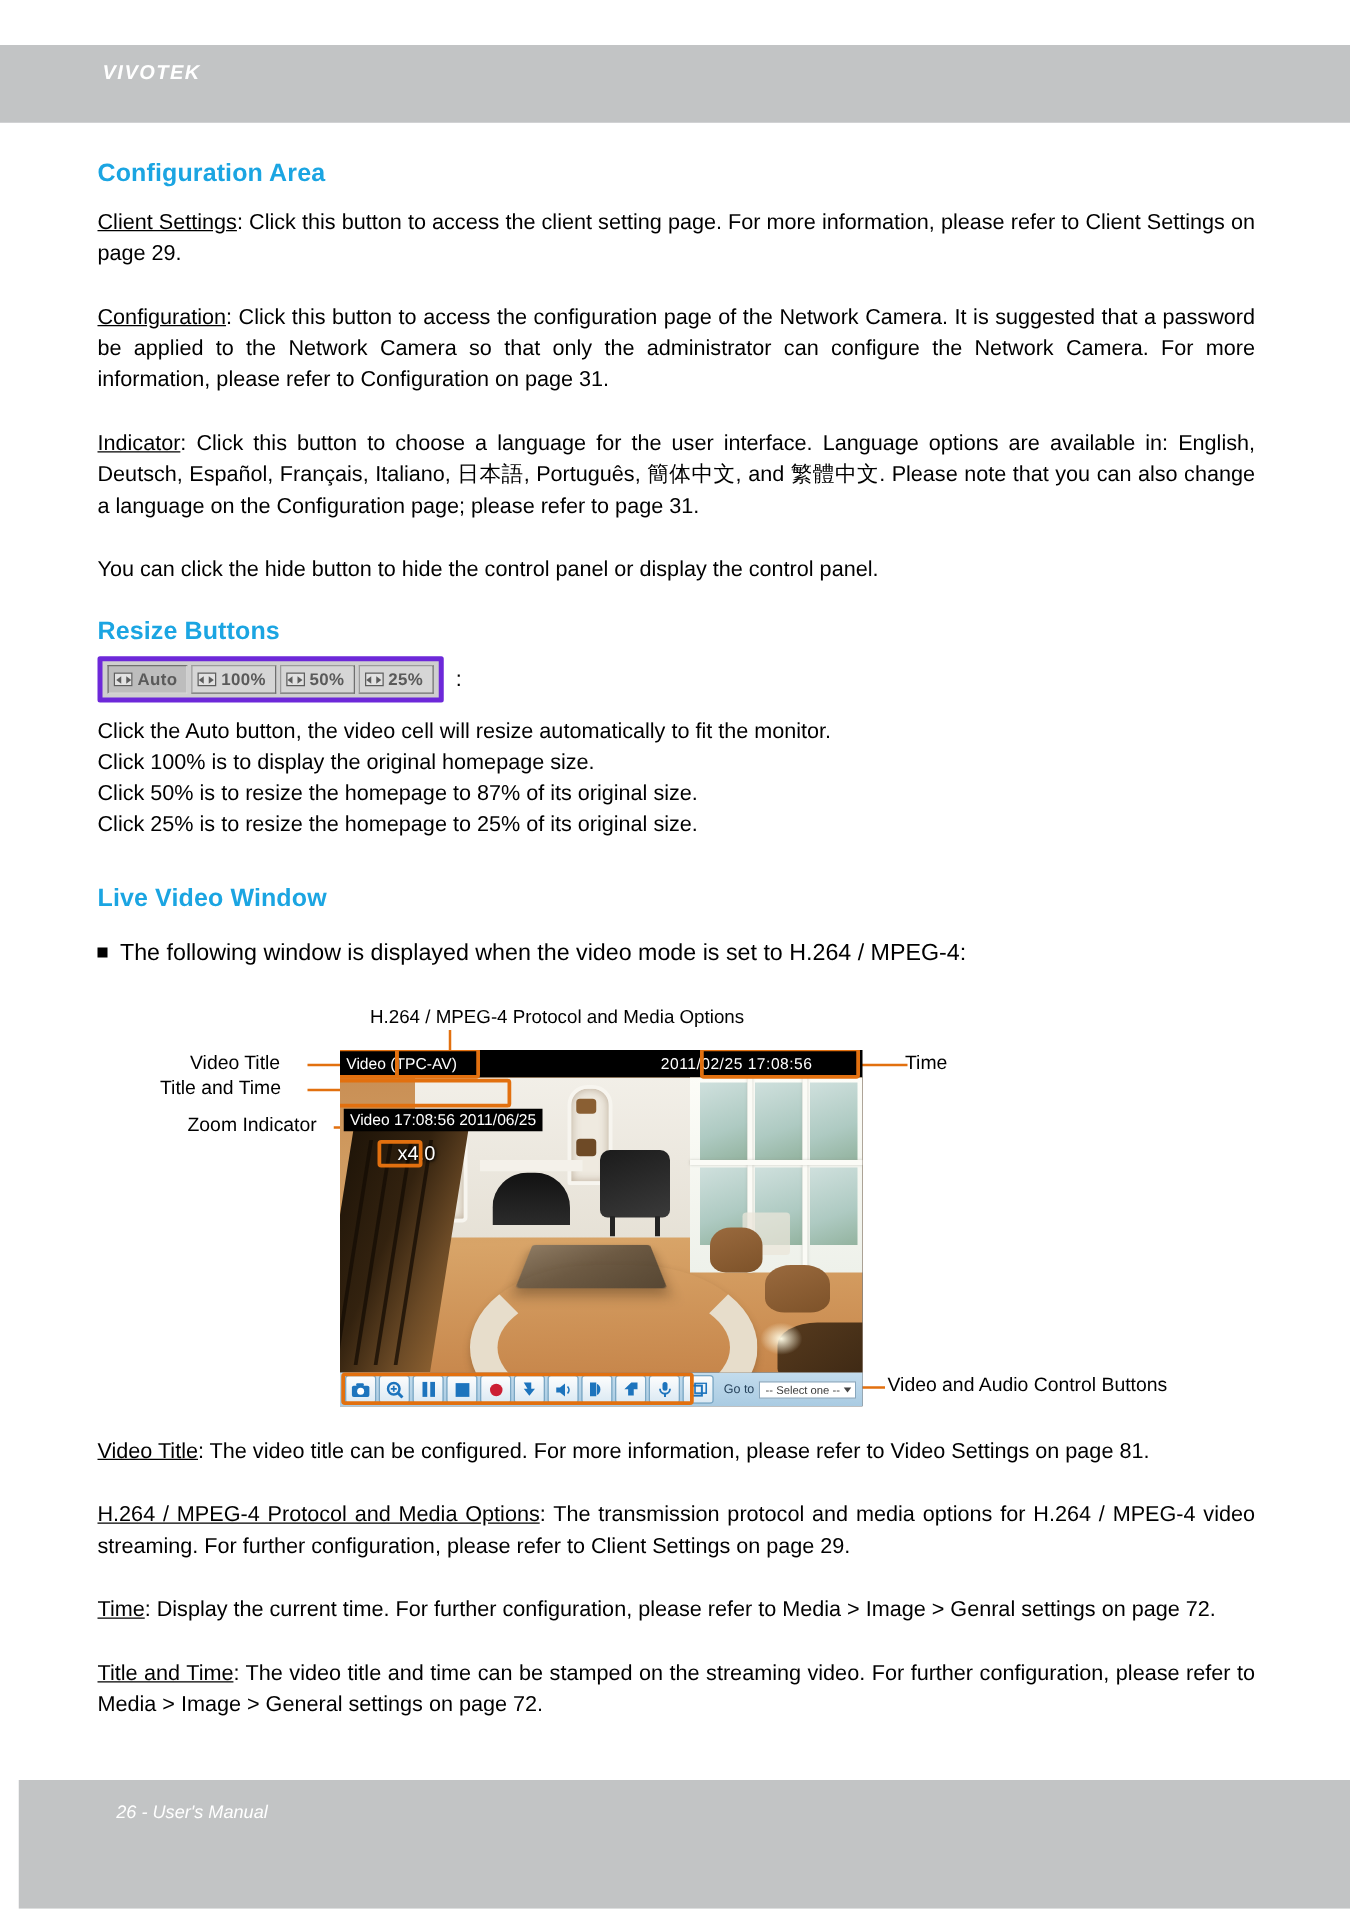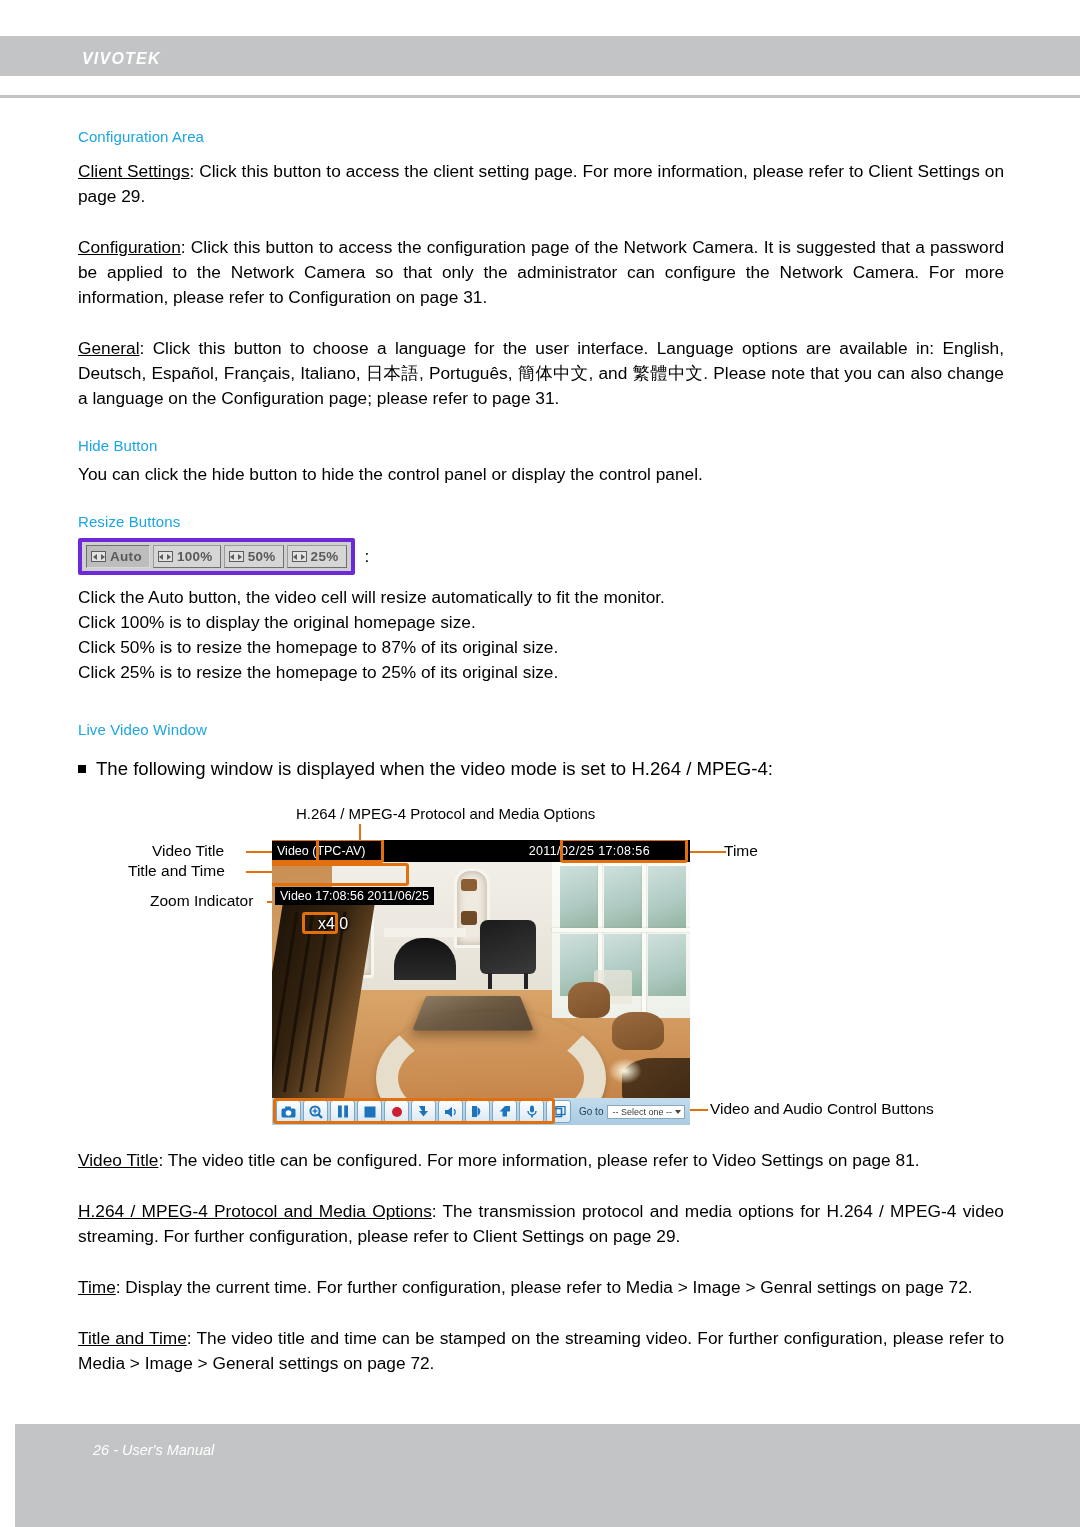--- a/index.html
+++ b/index.html
@@ -13,21 +13,21 @@
     font-family: "Liberation Sans", sans-serif;
     color: #000000;
     position: relative;
     overflow: hidden;
   }
 
   
   .page-header {
     position: absolute;
     left: 0; top: 36px;
-    width: 1080px; height: 40px;
+    width: 1080px; height: 62px;
     background: #c2c4c5;
   }
   .page-header .brand {
     position: absolute;
     left: 82px; top: 14px;
     font-size: 16px;
     font-weight: bold;
     font-style: italic;
     letter-spacing: 1.2px;
     color: #ffffff;
@@ -41,22 +41,22 @@
 
   
   .content {
     position: absolute;
     left: 78px; top: 128px;
     width: 926px;
   }
 
   h2.sec-head {
     color: #1ba5e2;
-    font-size: 15px;
-    font-weight: normal;
+    font-size: 20px;
+    font-weight: bold;
     margin: 0 0 14px 0;
     letter-spacing: 0.1px;
   }
   h2.sec-head.tight { margin-bottom: 8px; }
 
   p.body-text {
     font-size: 17.3px;
     line-height: 25px;
     margin: 0 0 26px 0;
     text-align: justify;
@@ -430,23 +430,22 @@
 <div class="header-rule"></div>
 
 <div class="content">
 
   <h2 class="sec-head">Configuration Area</h2>
 
   <p class="body-text"><span class="u">Client Settings</span><span>: Click this button to access the client setting page. For more information, please refer to Client Settings on page 29.</span></p>
 
   <p class="body-text"><span class="u">Configuration</span><span>: Click this button to access the configuration page of the Network Camera. It is suggested that a password be applied to the Network Camera so that only the administrator can configure the Network Camera. For more information, please refer to Configuration on page 31.</span></p>
 
-  <p class="body-text"><span class="u">General</span><span>: Click this button to choose a language for the user interface. Language options are available in: English, Deutsch, Español, Français, Italiano, 日本語, Português, 簡体中文, and 繁體中文.  Please note that you can also change a language on the Configuration page; please refer to page 31.</span></p>
-
-  <h2 class="sec-head tight">Hide Button</h2>
+  <p class="body-text"><span class="u">Indicator</span><span>: Click this button to choose a language for the user interface. Language options are available in: English, Deutsch, Español, Français, Italiano, 日本語, Português, 簡体中文, and 繁體中文.  Please note that you can also change a language on the Configuration page; please refer to page 31.</span></p>
+
   <p class="body-text nojust">You can click the hide button to hide the control panel or display the control panel.</p>
 
   <h2 class="sec-head tight">Resize Buttons</h2>
 
   <div class="resize-row">
     <div class="resize-bar">
       <span class="rbtn active">
         <span class="rz-ico"></span>
         <span>Auto</span>
       </span>

